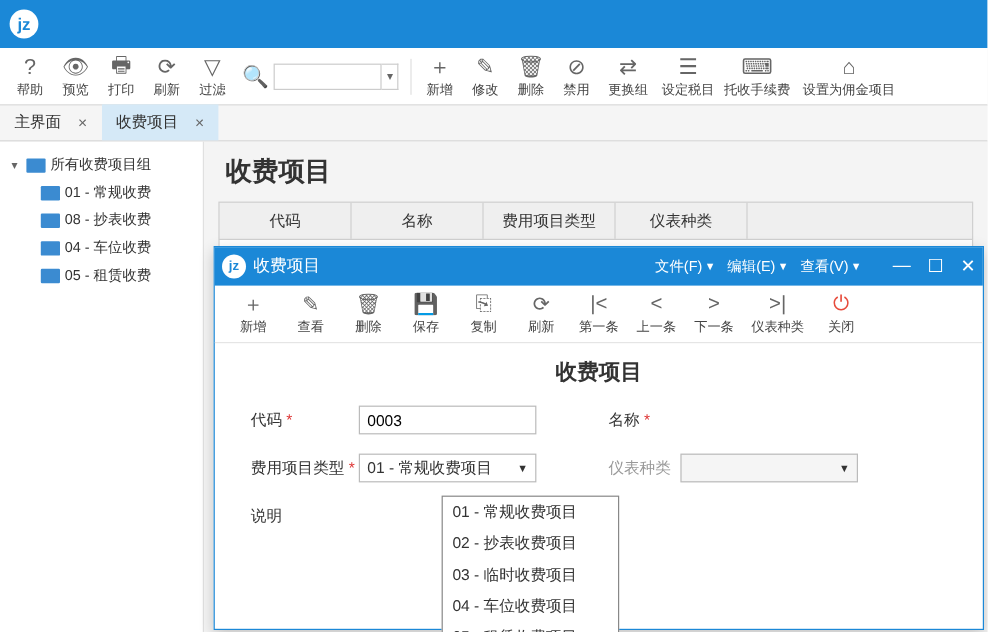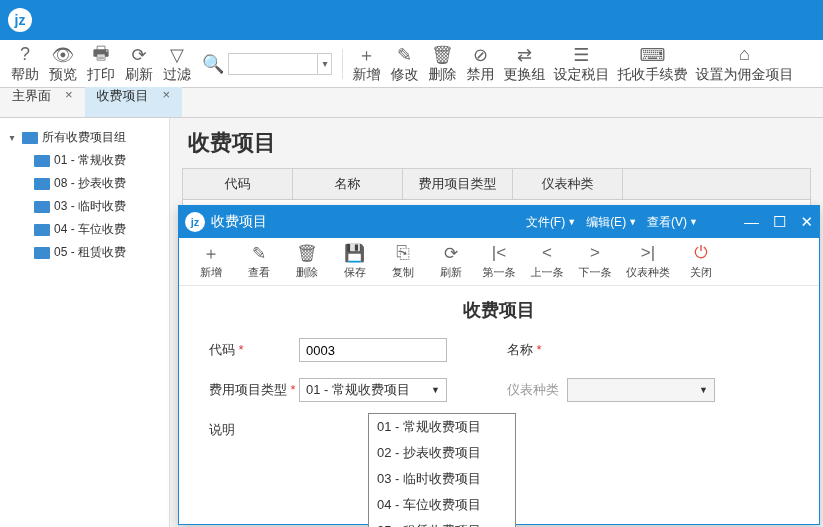--- a/index.html
+++ b/index.html
@@ -2,49 +2,49 @@
 <html><head>
 <meta charset="utf-8">
 <style>
 *{box-sizing:border-box;margin:0;padding:0;font-family:"Microsoft YaHei","SimSun",Arial,sans-serif}
 body{width:823px;height:527px;overflow:hidden;background:#fff;font-size:12px;color:#333;position:relative}
 .titlebar{height:40px;background:#1b88d7;color:#fff;display:flex;align-items:center;padding:0 8px;font-size:18px}
 .titlebar .logo{width:24px;height:24px;border-radius:50%;background:#fff;margin-right:8px;display:flex;align-items:center;justify-content:center;color:#1b88d7;font-weight:bold;font-size:14px}
 .toolbar{height:48px;border-bottom:1px solid #d0d0d0;display:flex;align-items:center;padding:0 6px;background:#fff}
 .toolbar .btn{width:38px;display:flex;flex-direction:column;align-items:center;justify-content:center;color:#555;cursor:pointer;padding:2px 0}
 .toolbar .btn .ico{font-size:18px;height:22px;display:flex;align-items:center;justify-content:center;color:#666}
-.toolbar .btn .lbl{font-size:14px;color:#444}
+.toolbar .btn .lbl{font-size:11px;color:#444}
 .toolbar .wide{width:auto;min-width:48px;padding:0 4px}
 .toolbar .sep{width:1px;height:30px;background:#e0e0e0;margin:0 4px}
 .searchbox{display:flex;align-items:center;margin:0 6px}
 .searchbox .mag{font-size:18px;color:#888;margin-right:4px}
 .searchbox input{width:90px;height:22px;border:1px solid #ccc;padding:0 4px}
 .searchbox .dd{width:14px;height:22px;border:1px solid #ccc;border-left:none;display:flex;align-items:center;justify-content:center;color:#666;font-size:10px}
 .tabbar{height:30px;background:#f5f5f5;display:flex;align-items:flex-end;border-bottom:1px solid #d0d0d0}
-.tab{height:30px;display:flex;align-items:flex-start;padding:0 12px;font-size:13px;color:#333;position:relative}
+.tab{height:30px;display:flex;align-items:center;padding:0 12px;font-size:13px;color:#333;position:relative}
 .tab.active{background:#d5e9f7}
 .tab .close{margin-left:14px;font-size:13px;color:#666;cursor:pointer}
 .main{display:flex;height:calc(527px - 40px - 48px - 30px)}
 .sidebar{width:170px;border-right:1px solid #e0e0e0;padding:8px 0;background:#fff;font-size:12px}
 .treeitem{display:flex;align-items:center;padding:3px 6px;cursor:pointer;color:#333}
 .treeitem .exp{width:12px;text-align:center;color:#666;font-size:10px}
 .treeitem .fold{width:16px;height:12px;background:#3b8bd1;margin:0 4px;border-radius:1px}
 .treeitem.child{padding-left:30px}
 .content{flex:1;background:#f4f4f4;overflow:hidden;position:relative}
 .content-head{height:50px;display:flex;align-items:center;padding:0 18px;font-size:22px;font-weight:bold;color:#333;background:#f4f4f4}
 .grid{margin:0 12px}
 .grid-header{display:flex;background:#efefef;border:1px solid #d0d0d0}
 .grid-header .cell{padding:6px 8px;font-size:13px;text-align:center;border-right:1px solid #d0d0d0}
 .c1{width:110px}.c2{width:110px}.c3{width:110px}.c4{width:110px}.c5{flex:1}
 .grid-body{border:1px solid #d0d0d0;border-top:none;height:24px;background:#fff}
 .dialog{position:absolute;left:178px;top:205px;width:642px;height:320px;background:#fff;border:1px solid #1b88d7;box-shadow:0 4px 12px rgba(0,0,0,.2);z-index:10}
 .dlg-title{height:32px;background:#1b88d7;color:#fff;display:flex;align-items:center;padding:0 6px}
 .dlg-title .logo{width:20px;height:20px;border-radius:50%;background:#fff;margin-right:6px;display:flex;align-items:center;justify-content:center;color:#1b88d7;font-size:11px;font-weight:bold}
 .dlg-title .t{font-size:14px;flex:1}
-.dlg-title .menus{display:flex;gap:10px;font-size:12px;margin-right:46px}
+.dlg-title .menus{display:flex;gap:10px;font-size:12px;margin-right:26px}
 .dlg-title .menus span{display:flex;align-items:center;cursor:pointer}
 .dlg-title .menus .arrow{font-size:9px;margin-left:2px}
 .dlg-title .winbtns{display:flex;gap:14px;font-size:15px}
 .dlg-title .winbtns span{cursor:pointer}
 .dlg-toolbar{height:48px;display:flex;align-items:center;padding:0 8px;border-bottom:1px solid #e5e5e5}
 .dlg-toolbar .btn{width:48px;display:flex;flex-direction:column;align-items:center;justify-content:center;color:#555;cursor:pointer}
 .dlg-toolbar .btn .ico{font-size:17px;height:20px;display:flex;align-items:center;color:#666}
 .dlg-toolbar .btn.red .ico{color:#e74c3c}
 .dlg-toolbar .btn .lbl{font-size:11px;color:#444;margin-top:2px}
 .dlg-body{padding:12px 30px}
@@ -150,24 +150,20 @@
     <div class="treeitem child">
         <span class="fold"></span>
         <span>01 - 常规收费</span>
       </div>
     <div class="treeitem child">
         <span class="fold"></span>
         <span>08 - 抄表收费</span>
       </div>
     <div class="treeitem child">
         <span class="fold"></span>
-        <span>03 - 临时收费</span>
-      </div>
-    <div class="treeitem child">
-        <span class="fold"></span>
         <span>04 - 车位收费</span>
       </div>
     <div class="treeitem child">
         <span class="fold"></span>
         <span>05 - 租赁收费</span>
       </div>
   </div>
   <div class="content">
     <div class="content-head">收费项目</div>
     <div class="grid">

